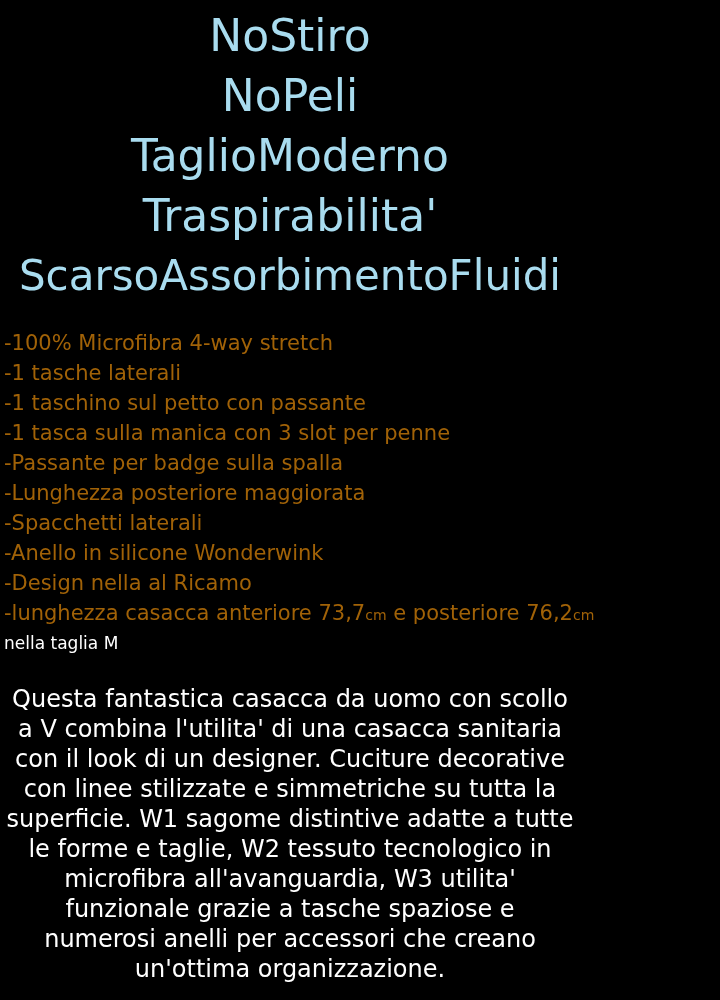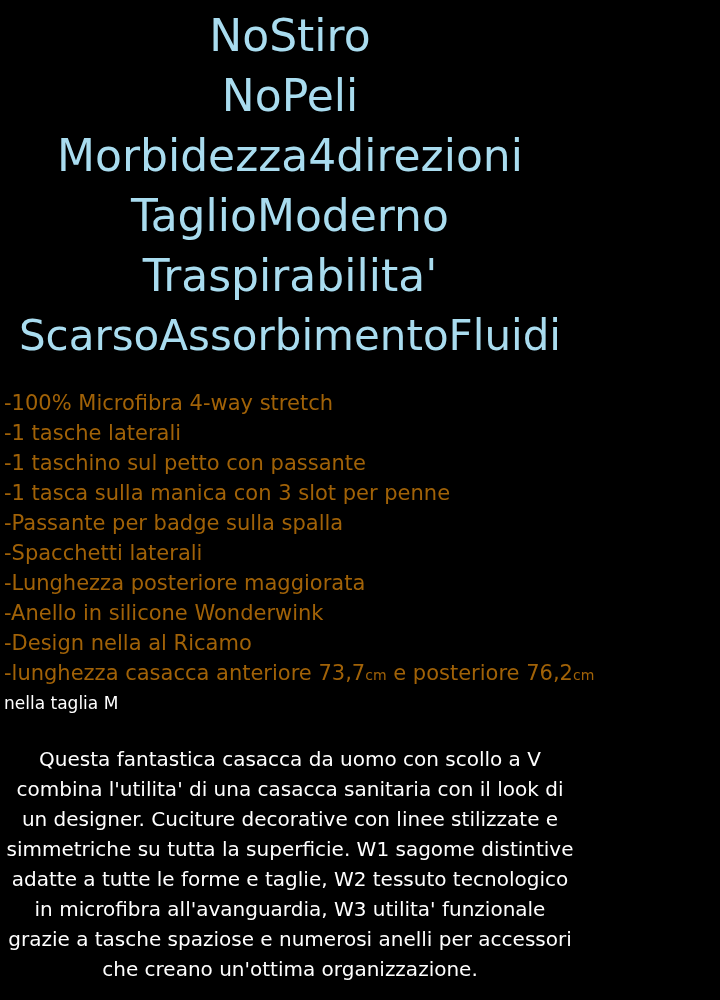--- a/index.html
+++ b/index.html
@@ -56,47 +56,46 @@
     font-size: 17px;
     line-height: 26px;
     padding-left: 4px;
     margin-top: 0px;
   }
   
   .description {
     margin-top: 28px;
     padding: 0 6px;
     color: #ffffff;
-    font-size: 20px;
+    font-size: 24px;
     line-height: 30px;
     text-align: center;
   }
 </style>
 </head>
 <body>
 
 <div class="page">
 
   <div class="headline">
     <div class="headline-line">NoStiro</div>
     <div class="headline-line">NoPeli</div>
-    <div class="headline-line">Morbidezza4direzioni</div>
     <div class="headline-line">TaglioModerno</div>
     <div class="headline-line">Traspirabilita'</div>
     <div class="headline-line small">ScarsoAssorbimentoFluidi</div>
   </div>
 
   <div class="features">
     <div class="feature-item">-100% Microfibra 4-way stretch</div>
     <div class="feature-item">-1 tasche laterali</div>
     <div class="feature-item">-1 taschino sul petto con passante</div>
     <div class="feature-item">-1 tasca sulla manica con 3 slot per penne</div>
     <div class="feature-item">-Passante per badge sulla spalla</div>
+    <div class="feature-item">-Lunghezza posteriore maggiorata</div>
     <div class="feature-item">-Spacchetti laterali</div>
-    <div class="feature-item">-Lunghezza posteriore maggiorata</div>
     <div class="feature-item">-Anello in silicone Wonderwink</div>
     <div class="feature-item">-Design nella al Ricamo</div>
     <div class="feature-item"><span>-lunghezza casacca anteriore 73,7</span><span class="unit">cm</span><span> e posteriore 76,2</span><span class="unit">cm</span></div>
   </div>
 
   <div class="size-note">nella taglia M</div>
 
   <div class="description">Questa fantastica casacca da uomo con scollo a V combina l'utilita' di una casacca sanitaria con il look di un designer. Cuciture decorative con linee stilizzate e simmetriche su tutta la superficie. W1 sagome distintive adatte a tutte le forme e taglie, W2 tessuto tecnologico in microfibra all'avanguardia, W3 utilita' funzionale grazie a tasche spaziose e numerosi anelli per accessori che creano un'ottima organizzazione.</div>
 
 </div>

